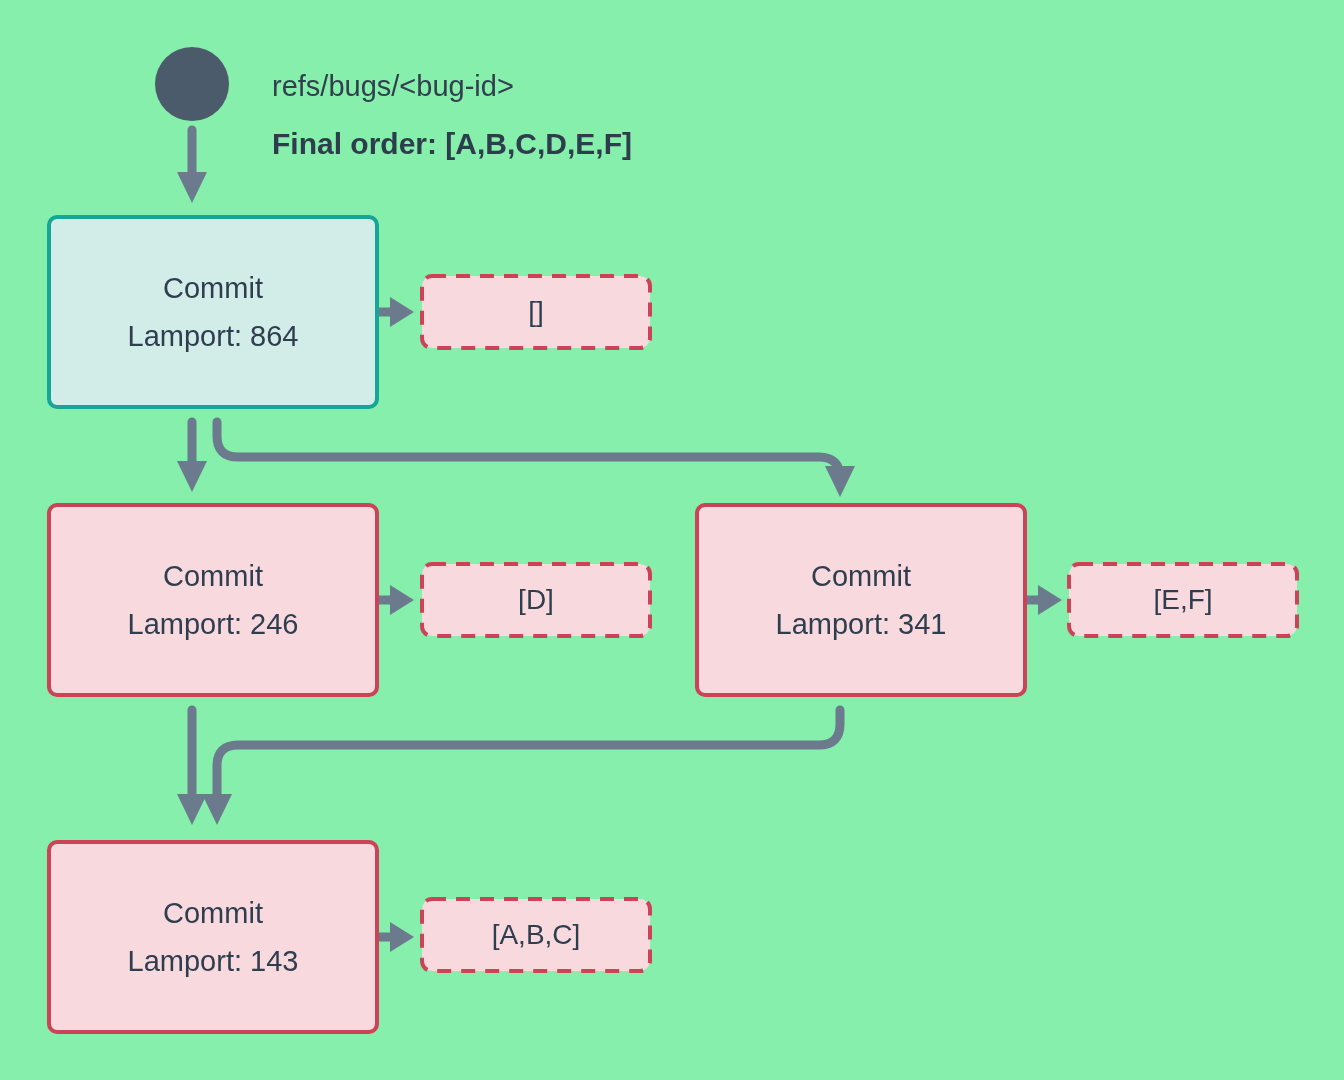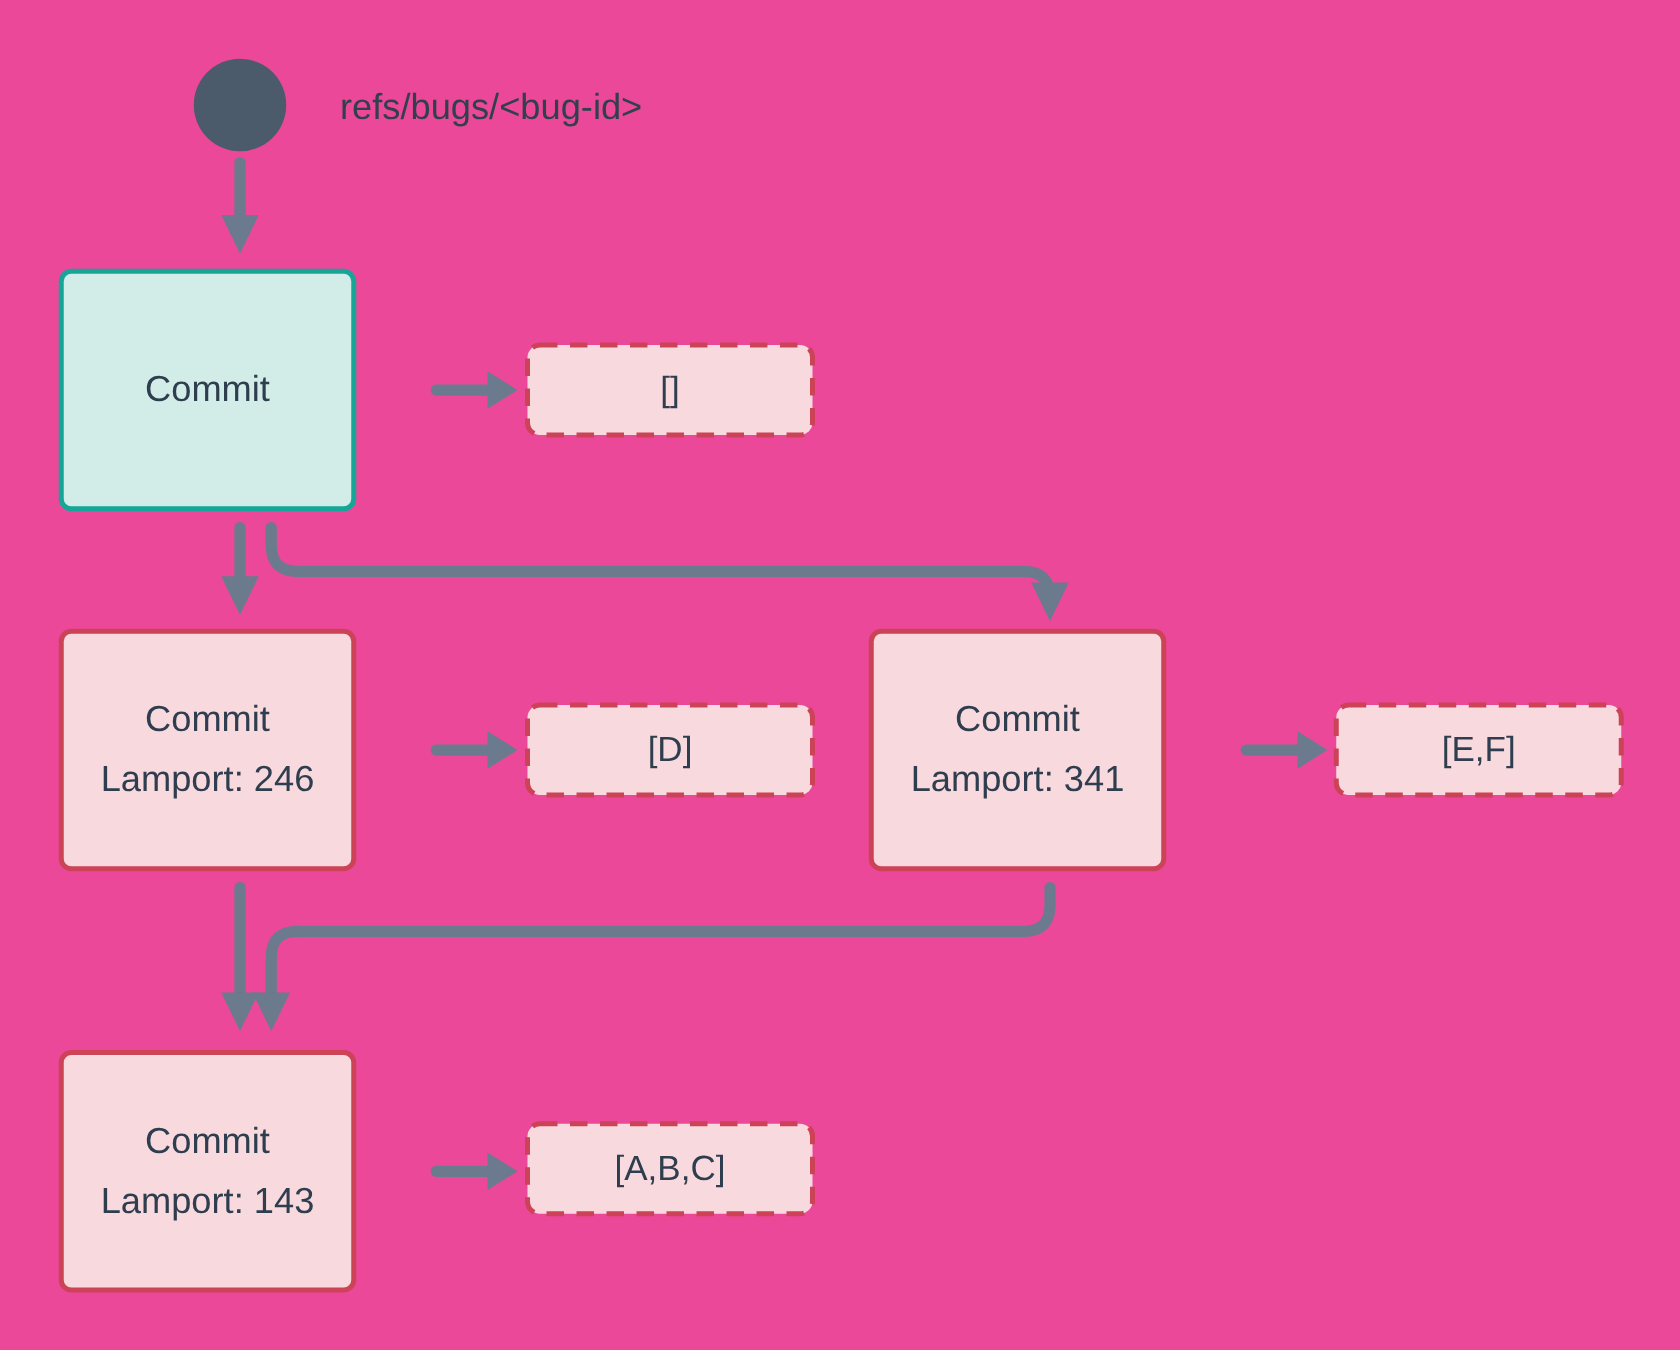--- a/index.html
+++ b/index.html
@@ -5,21 +5,21 @@
   html, body {
     margin: 0;
     padding: 0;
     background: #edf1f5;
     font-family: "Liberation Sans", sans-serif;
   }
   .canvas {
     position: relative;
     width: 1344px;
     height: 1080px;
-    background: #ec4899;
+    background: #86efac;
     overflow: hidden;
     color: #2f3e4e;
   }
   .edges {
     position: absolute;
     inset: 0;
     width: 1344px;
     height: 1080px;
   }
   .ref-dot {
@@ -43,21 +43,21 @@
     position: absolute;
     left: 272px;
     top: 127px;
     font-size: 30px;
     font-weight: bold;
     color: #2e3d4c;
     white-space: nowrap;
   }
   .commit {
     position: absolute;
-    width: 238px;
+    width: 332px;
     height: 194px;
     box-sizing: border-box;
     border: 4px solid #cc4257;
     border-radius: 10px;
     background: #f8d9de;
     display: flex;
     flex-direction: column;
     align-items: center;
     justify-content: center;
     font-size: 29px;
@@ -110,23 +110,25 @@
     <g fill="#f8d9de" stroke="#cc4257" stroke-width="4" stroke-dasharray="14 10">
       <rect x="422" y="276" width="228" height="72" rx="10"></rect>
       <rect x="422" y="564" width="228" height="72" rx="10"></rect>
       <rect x="1069" y="564" width="228" height="72" rx="10"></rect>
       <rect x="422" y="899" width="228" height="72" rx="10"></rect>
     </g>
   </svg>
 
   <div class="ref-dot"></div>
   <div class="ref-label">refs/bugs/&lt;bug-id&gt;</div>
+  <div class="final-order">Final order: [A,B,C,D,E,F]</div>
 
   <div class="commit teal" style="left:47px; top:215px;">
     <div>Commit</div>
+    <div>Lamport: 864</div>
   </div>
 
   <div class="commit" style="left:47px; top:503px;">
     <div>Commit</div>
     <div>Lamport: 246</div>
   </div>
 
   <div class="commit" style="left:695px; top:503px;">
     <div>Commit</div>
     <div>Lamport: 341</div>

